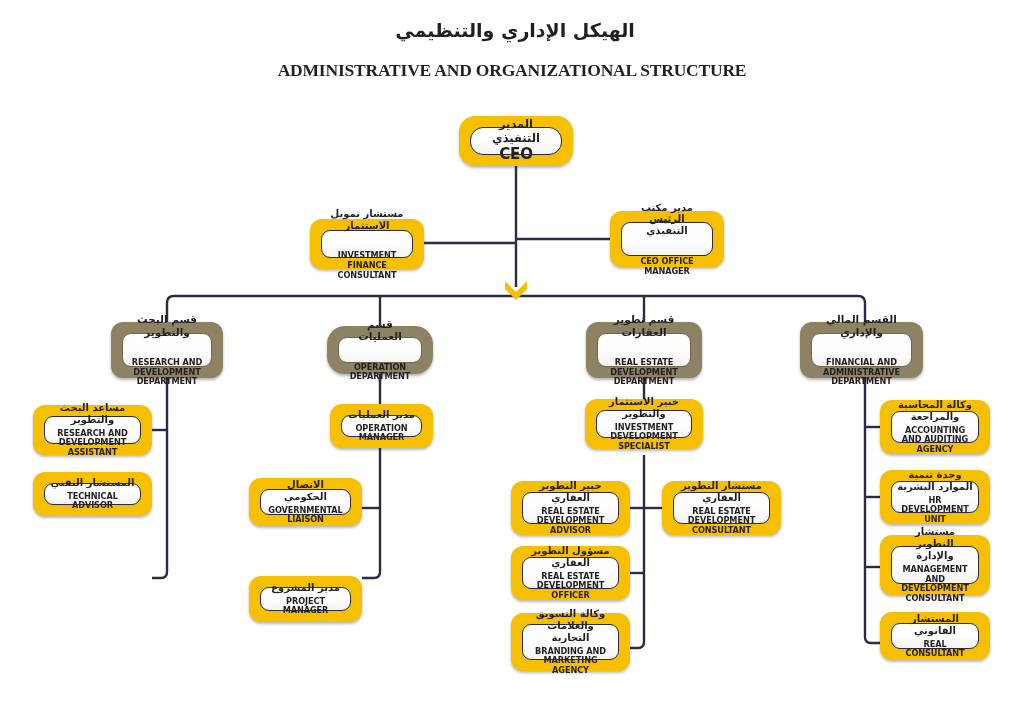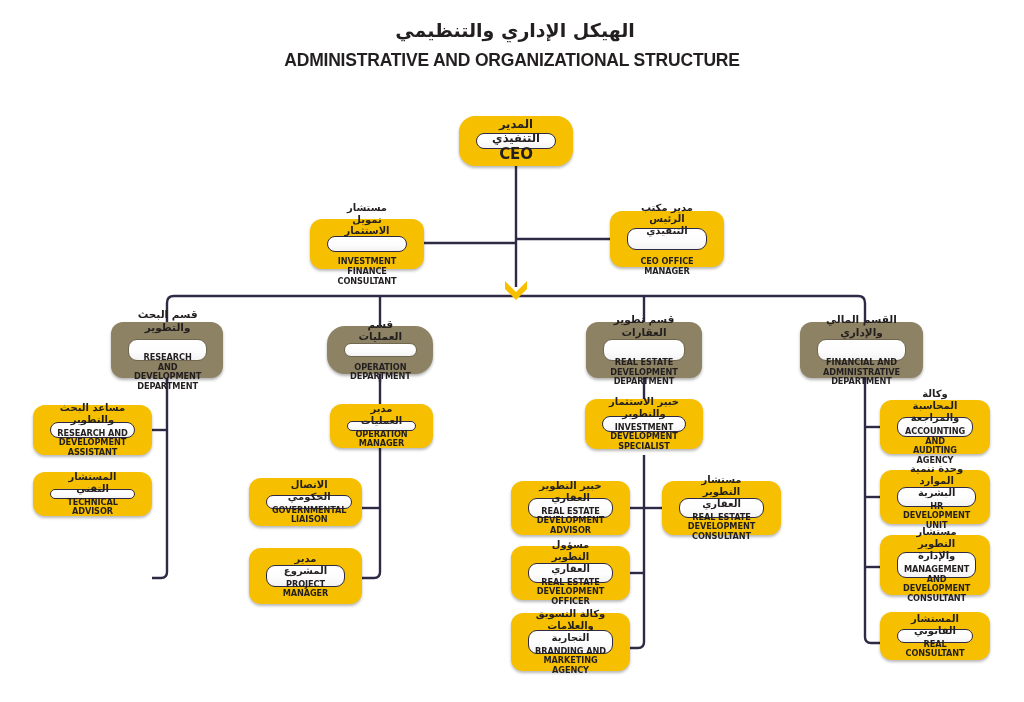--- a/index.html
+++ b/index.html
@@ -34,43 +34,43 @@
     font-family: "DejaVu Sans", sans-serif;
     font-size: 19px;
     font-weight: bold;
     color: #231f20;
     direction: rtl;
     line-height: 1.35;
     letter-spacing: 0px;
     padding-left: 6px;
   }
   .title-en {
-    font-family: Liberation Sans, sans-serif;
+    font-family: Liberation Serif, serif;
     font-size: 17.5px;
     font-weight: bold;
     color: #231f20;
-    margin-top: 6px;
+    margin-top: 16px;
     letter-spacing: -0.2px;
   }
 
   
   #connectors {
     position: absolute;
     left: 0; top: 0;
     width: 1024px;
     height: 702px;
     pointer-events: none;
   }
 
   
   .node {
     position: absolute;
     box-sizing: border-box;
     border-radius: 12px;
-    padding: 17px;
+    padding: 11px;
     display: flex;
   }
   .node .inner {
     flex: 1;
     box-sizing: border-box;
     border-radius: 9px;
     background: linear-gradient(180deg,#ffffff 0%,#fdfdfd 55%,#f3f3f3 100%);
     display: flex;
     flex-direction: column;
     align-items: center;
@@ -239,21 +239,21 @@
     </div>
   </div>
 
   <div class="node gold t-leaf" style="left:249px; top:478px; width:113px; height:48px;">
     <div class="inner">
       <div class="ar">الاتصال الحكومي</div>
       <div class="en">GOVERNMENTAL LIAISON</div>
     </div>
   </div>
 
-  <div class="node gold t-leaf" style="left:249px; top:548px; width:113px; height:56px;">
+  <div class="node gold t-leaf" style="left:249px; top:576px; width:113px; height:46px;">
     <div class="inner">
       <div class="ar">مدير المشروع</div>
       <div class="en">PROJECT MANAGER</div>
     </div>
   </div>
 
   <div class="node gold t-leaf" style="left:585px; top:399px; width:118px; height:50px;">
     <div class="inner">
       <div class="ar">خبير الاستثمار والتطوير</div>
       <div class="en">INVESTMENT DEVELOPMENT SPECIALIST</div>

